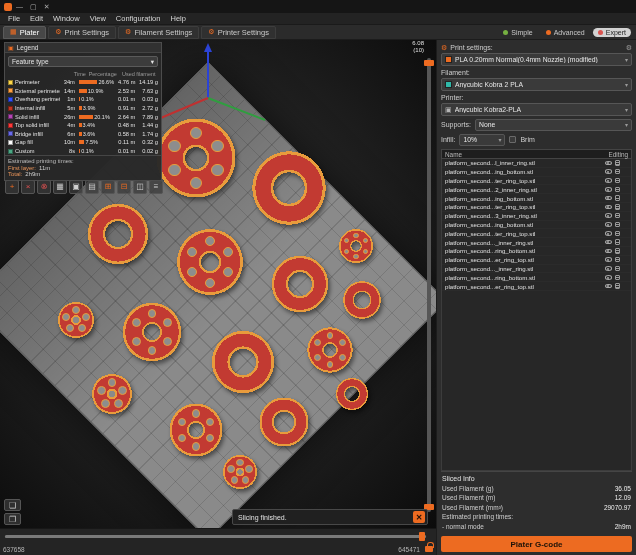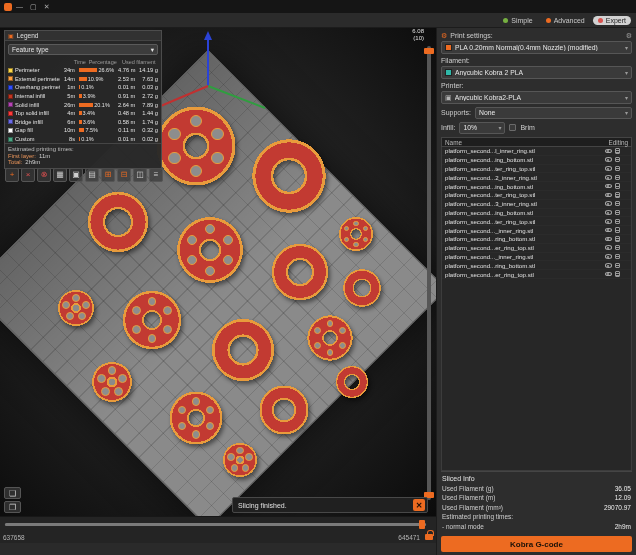--- a/index.html
+++ b/index.html
@@ -137,22 +137,48 @@
 
   <div class="titlebar">
     <div class="app-icon"></div>
     <div class="winbtns">
       <span>—</span>
       <span>▢</span>
       <span>✕</span>
     </div>
   </div>
 
+  <div class="menubar" id="menu-items">
+      <div class="menu-item">File</div>
+      <div class="menu-item">Edit</div>
+      <div class="menu-item">Window</div>
+      <div class="menu-item">View</div>
+      <div class="menu-item">Configuration</div>
+      <div class="menu-item">Help</div>
+    </div>
 
   <div class="tabbar">
+    <div id="tab-items" style="display:flex;gap:2px">
+        <div class="tab active">
+          <span class="tab-icon">▦</span>
+          <span>Plater</span>
+        </div>
+        <div class="tab">
+          <span class="tab-icon">⚙</span>
+          <span>Print Settings</span>
+        </div>
+        <div class="tab">
+          <span class="tab-icon">⚙</span>
+          <span>Filament Settings</span>
+        </div>
+        <div class="tab">
+          <span class="tab-icon">⚙</span>
+          <span>Printer Settings</span>
+        </div>
+      </div>
     <div class="mode-group" id="mode-buttons">
         <div class="mode">
           <span class="dot" style="background: rgb(118, 176, 65);"></span>
           <span>Simple</span>
         </div>
         <div class="mode">
           <span class="dot" style="background: rgb(237, 107, 33);"></span>
           <span>Advanced</span>
         </div>
         <div class="mode selected">
@@ -572,16 +598,16 @@
           </div>
         <div class="sl-row">
             <span>Estimated printing times:</span>
           </div>
         <div class="sl-row">
             <span>- normal mode</span>
             <span class="v">2h9m</span>
           </div>
       </div>
 
-      <div class="export-btn">Kobra G-code</div>
+      <div class="export-btn">Plater G-code</div>
     </div>
   </div>
 </div>
 
 </body></html>

